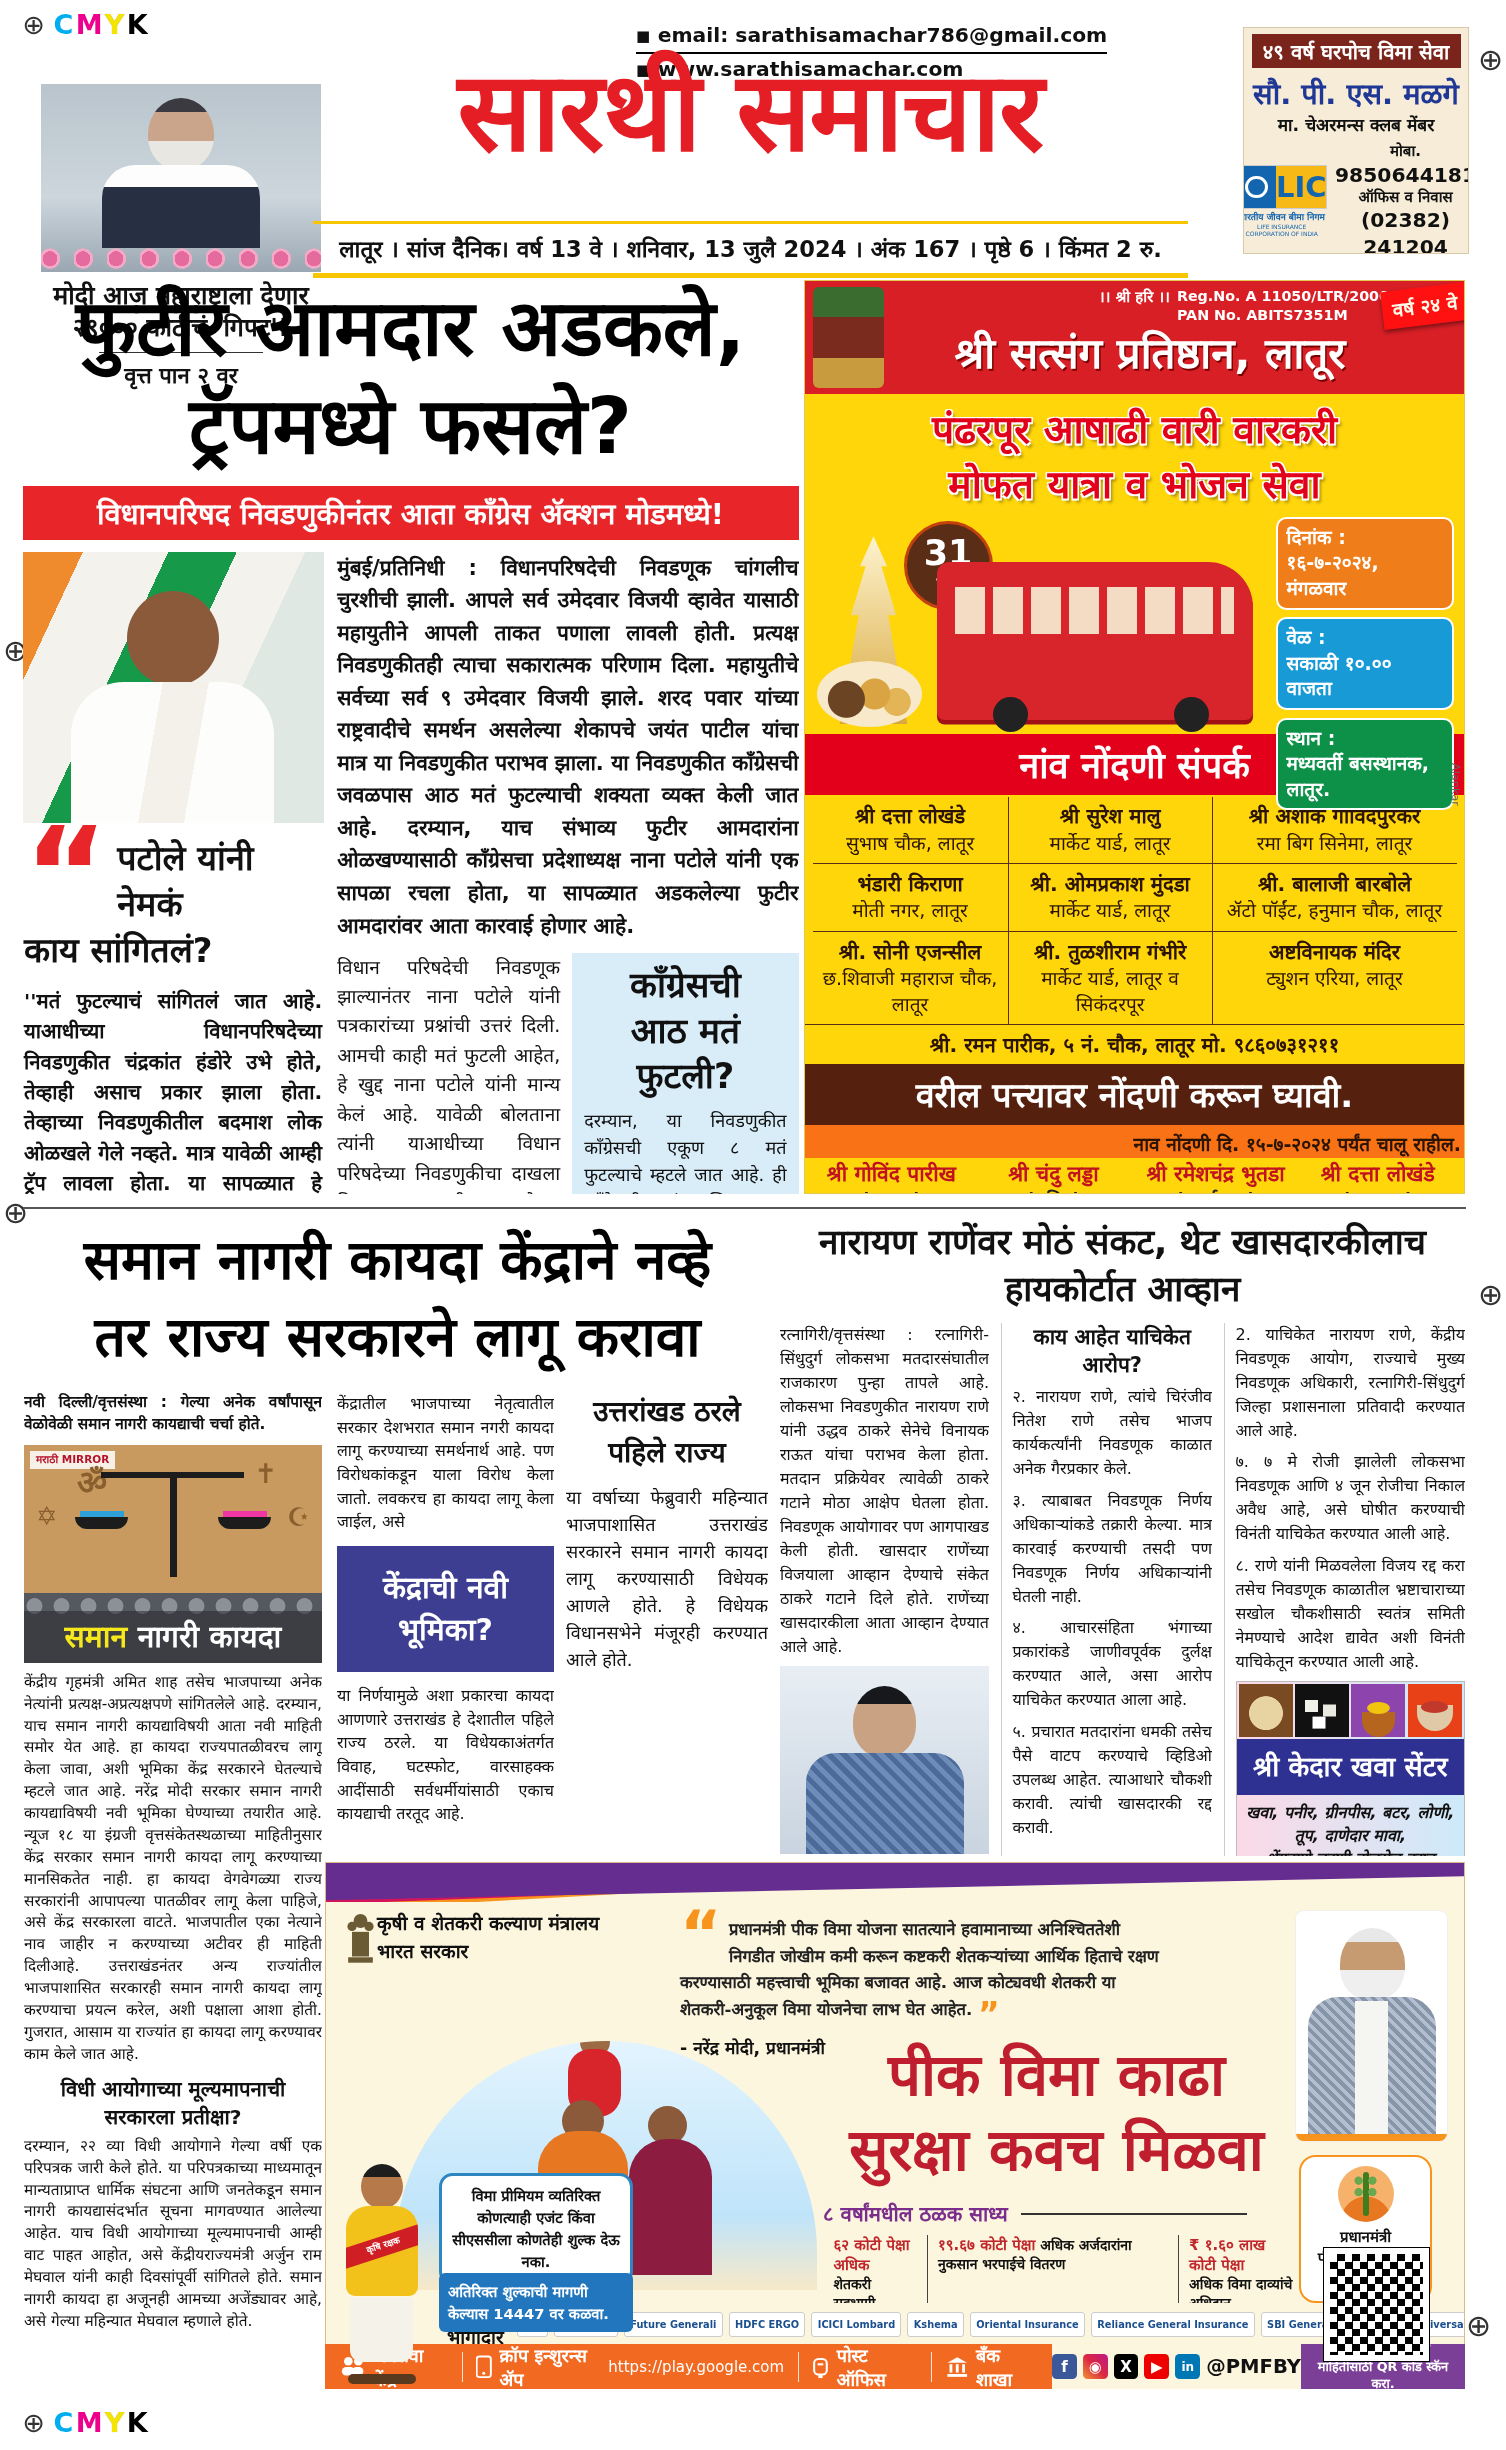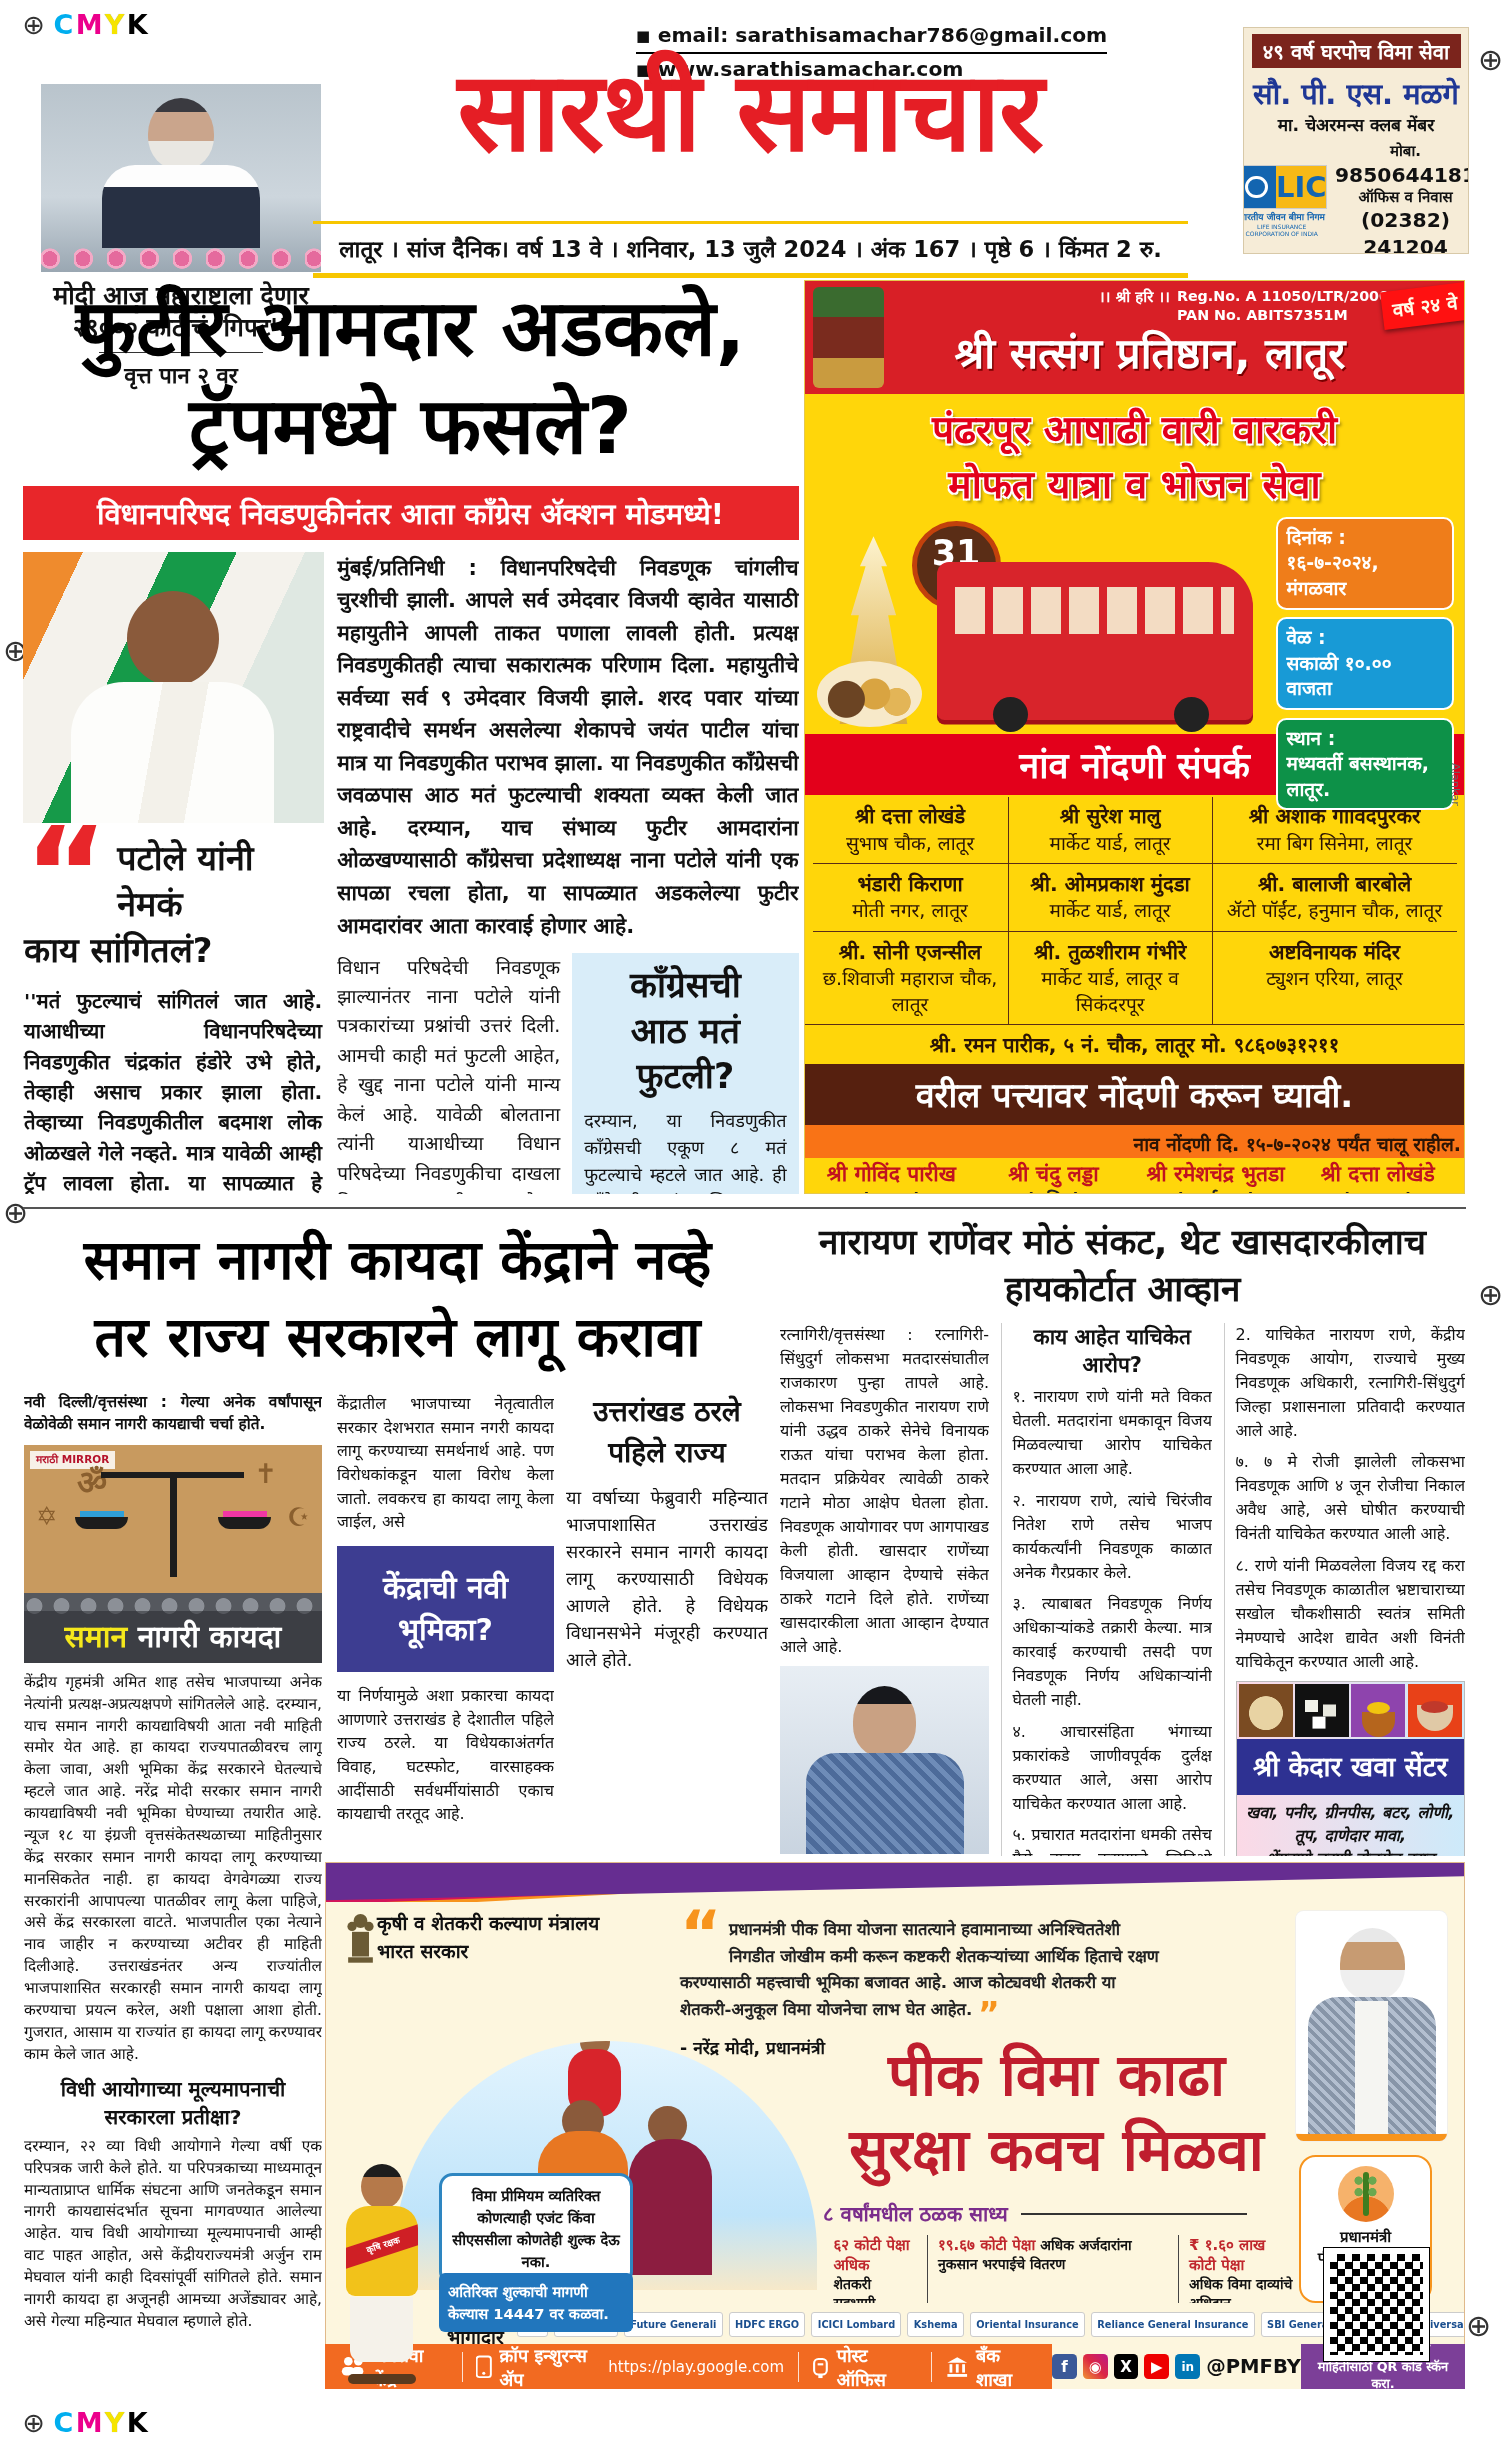--- a/index.html
+++ b/index.html
@@ -77,22 +77,22 @@
 .sat-year{position:absolute;right:-4.5px;top:6px;background:#ff1111;color:#fffbe8;font-size:19px;font-weight:900;padding:6px 10.5px;transform:rotate(-7deg);box-shadow:0 2.3px 4.5px rgba(0,0,0,.45)}
 .sat-deity{position:absolute;left:7.5px;top:6px;width:71px;height:101px;border-radius:6px;
   background:linear-gradient(180deg,#3a6b2f 0 30%,#7a2b1e 30% 70%,#c99b3f 70%)}
 .sat-org{position:absolute;left:84px;right:53px;top:42px;text-align:center;font-size:42px;font-weight:900;text-shadow:1.5px 2.3px 0 #7a0000}
 .sat-body{position:relative;background:#ffd60a;height:340px;padding:9px 10.5px 0}
 .sat-offer{text-align:center;color:#e3001b;font-weight:900;font-size:39px;line-height:1.4;
   text-shadow:-1.5px -1.5px 0 #fff,1.5px -1.5px 0 #fff,-1.5px 1.5px 0 #fff,1.5px 1.5px 0 #fff,3px 3.8px 3px rgba(0,0,0,.35)}
 .sat-mid{position:relative;height:212px;margin-top:4.5px}
 .temple{position:absolute;left:1.5px;bottom:4.5px;width:113px;height:188px;background:linear-gradient(180deg,#fdf3cf,#d9a93e);
   clip-path:polygon(50% 0,62% 16%,57% 16%,70% 42%,63% 42%,80% 100%,20% 100%,37% 42%,30% 42%,43% 16%,38% 16%)}
-.busbadge{position:absolute;left:96px;top:4.5px;width:89px;height:89px;background:#5a2d16;border-radius:50%;color:#fff;
-  display:flex;flex-direction:column;align-items:center;justify-content:center;border:5px solid #c2410c}
+.busbadge{position:absolute;left:88px;top:4.5px;width:89px;height:89px;background:#5a2d16;border-radius:50%;color:#fff;
+  display:flex;flex-direction:column;align-items:center;justify-content:center;border:3px solid #c2410c}
 .busbadge .n{font-size:35px;font-weight:900;line-height:1}.busbadge .l{font-size:18px;font-weight:bold}
 .bus{position:absolute;left:121px;bottom:9px;width:316px;height:158px;background:#d8242b;border-radius:12px 45px 7.5px 7.5px;box-shadow:0 4.5px 0 #a21017}
 .bus::before{content:"";position:absolute;left:6%;top:16%;width:88%;height:30%;
   background:repeating-linear-gradient(90deg,#f3dcc3 0 30px,#d8242b 30px 38px)}
 .bus::after{content:"";position:absolute;left:18%;bottom:-12px;width:35px;height:35px;border-radius:50%;background:#222;box-shadow:181px 0 0 #222}
 .sat-info{position:absolute;right:0;top:0;width:178px;display:flex;flex-direction:column;gap:7.5px}
 .info{border-radius:10.5px;color:#fff;padding:6px 9px;font-size:19px;font-weight:bold;line-height:1.35;border:2.3px solid #fff}
 .i1{background:#ef7d1a}.i2{background:#189ad6}.i3{background:#0d9148}
 .food{position:absolute;left:1.5px;bottom:1.5px;width:105px;height:66px;border-radius:50%;
   background:radial-gradient(circle at 28% 58%,#6b4423 18px,transparent 19px),radial-gradient(circle at 55% 50%,#d9a441 15px,transparent 16px),radial-gradient(circle at 76% 62%,#e3b557 13.6px,transparent 14.3px),#f7e9c9}
@@ -513,21 +513,20 @@
       <div class="rc rc1">
         <p>रत्नागिरी/वृत्तसंस्था : रत्नागिरी-सिंधुदुर्ग लोकसभा मतदारसंघातील राजकारण पुन्हा तापले आहे. लोकसभा निवडणुकीत नारायण राणे यांनी उद्धव ठाकरे सेनेचे विनायक राऊत यांचा पराभव केला होता. मतदान प्रक्रियेवर त्यावेळी ठाकरे गटाने मोठा आक्षेप घेतला होता. निवडणूक आयोगावर पण आगपाखड केली होती. खासदार राणेंच्या विजयाला आव्हान देण्याचे संकेत ठाकरे गटाने दिले होते. राणेंच्या खासदारकीला आता आव्हान देण्यात आले आहे.</p>
         <div class="ph-rane">
           <div class="head"></div>
           <div class="body"></div>
         </div>
 
       </div>
       <div class="rc rc2">
         <div class="alleg-t">काय आहेत याचिकेत आरोप?</div>
-        <p class="pt">१. नारायण राणे यांनी मते विकत घेतली. मतदारांना धमकावून विजय मिळवल्याचा आरोप याचिकेत करण्यात आला आहे.</p>
         <p class="pt">२. नारायण राणे, त्यांचे चिरंजीव नितेश राणे तसेच भाजप कार्यकर्त्यांनी निवडणूक काळात अनेक गैरप्रकार केले.</p>
         <p class="pt">३. त्याबाबत निवडणूक निर्णय अधिकाऱ्यांकडे तक्रारी केल्या. मात्र कारवाई करण्याची तसदी पण निवडणूक निर्णय अधिकाऱ्यांनी घेतली नाही.</p>
         <p class="pt">४. आचारसंहिता भंगाच्या प्रकारांकडे जाणीवपूर्वक दुर्लक्ष करण्यात आले, असा आरोप याचिकेत करण्यात आला आहे.</p>
         <p class="pt">५. प्रचारात मतदारांना धमकी तसेच पैसे वाटप करण्याचे व्हिडिओ उपलब्ध आहेत. त्याआधारे चौकशी करावी. त्यांची खासदारकी रद्द करावी.</p>
       </div>
       <div class="rc rc3">
         <p class="pt">2. याचिकेत नारायण राणे, केंद्रीय निवडणूक आयोग, राज्याचे मुख्य निवडणूक अधिकारी, रत्नागिरी-सिंधुदुर्ग जिल्हा प्रशासनाला प्रतिवादी करण्यात आले आहे.</p>
         <p class="pt">७. ७ मे रोजी झालेली लोकसभा निवडणूक आणि ४ जून रोजीचा निकाल अवैध आहे, असे घोषीत करण्याची विनंती याचिकेत करण्यात आली आहे.</p>
         <p class="pt">८. राणे यांनी मिळवलेला विजय रद्द करा तसेच निवडणूक काळातील भ्रष्टाचाराच्या सखोल चौकशीसाठी स्वतंत्र समिती नेमण्याचे आदेश द्यावेत अशी विनंती याचिकेतून करण्यात आली आहे.</p>
 

